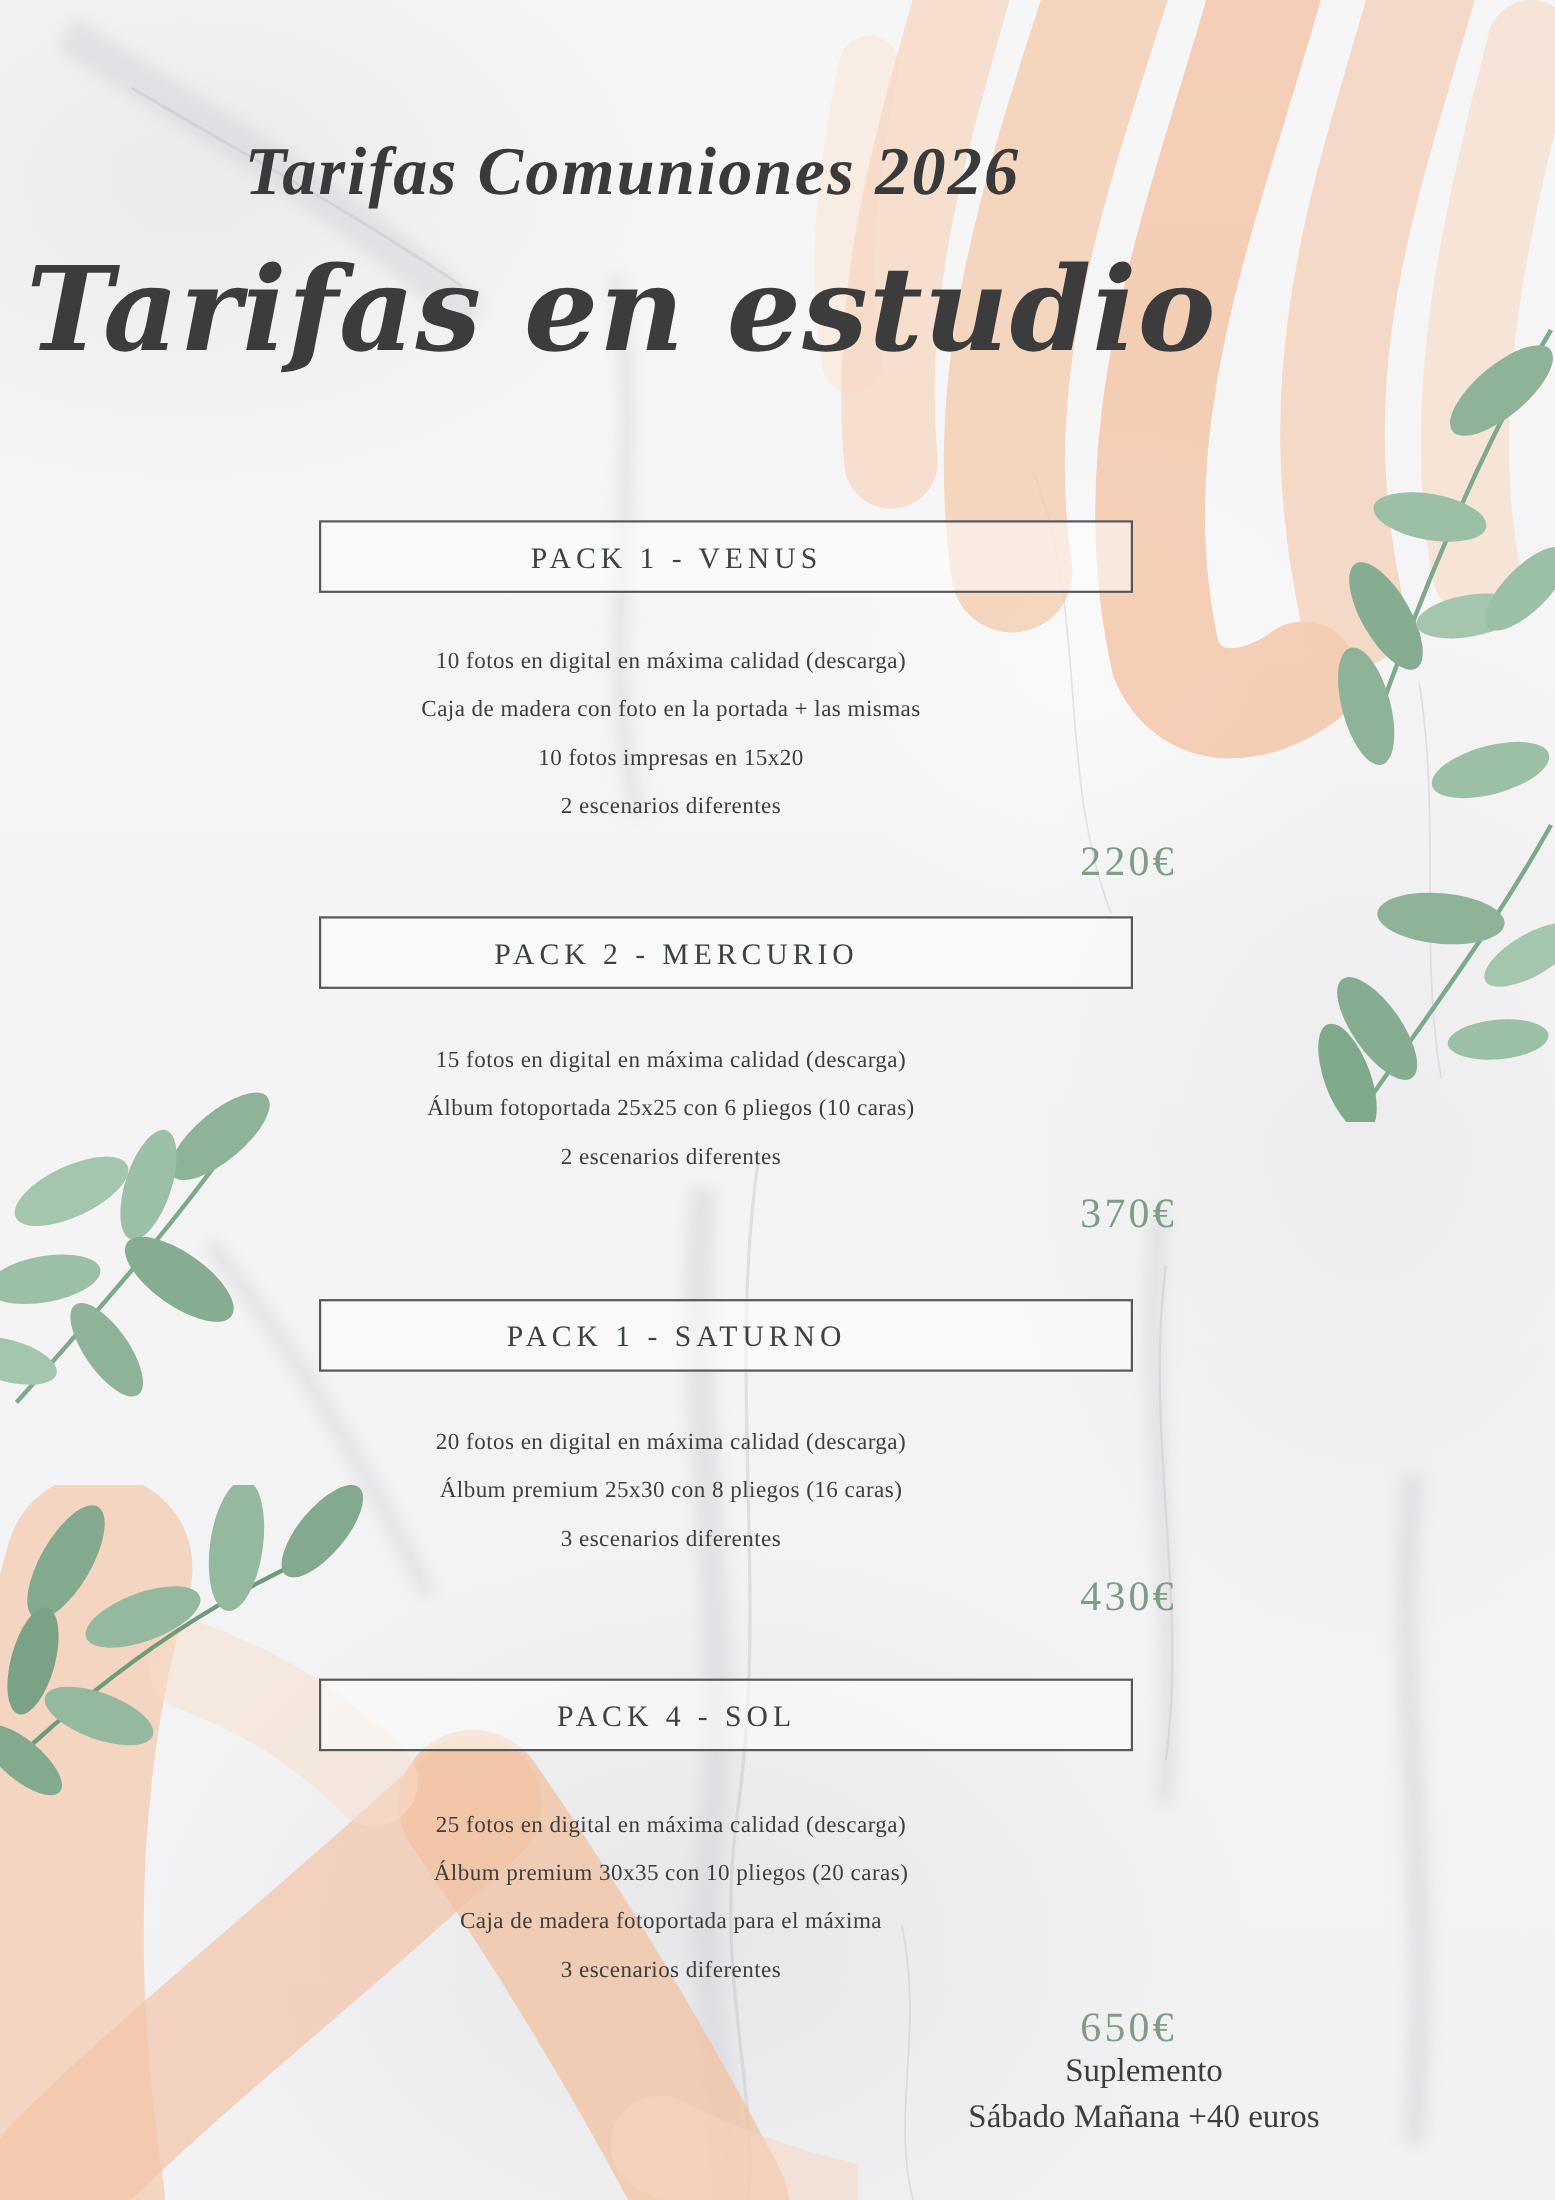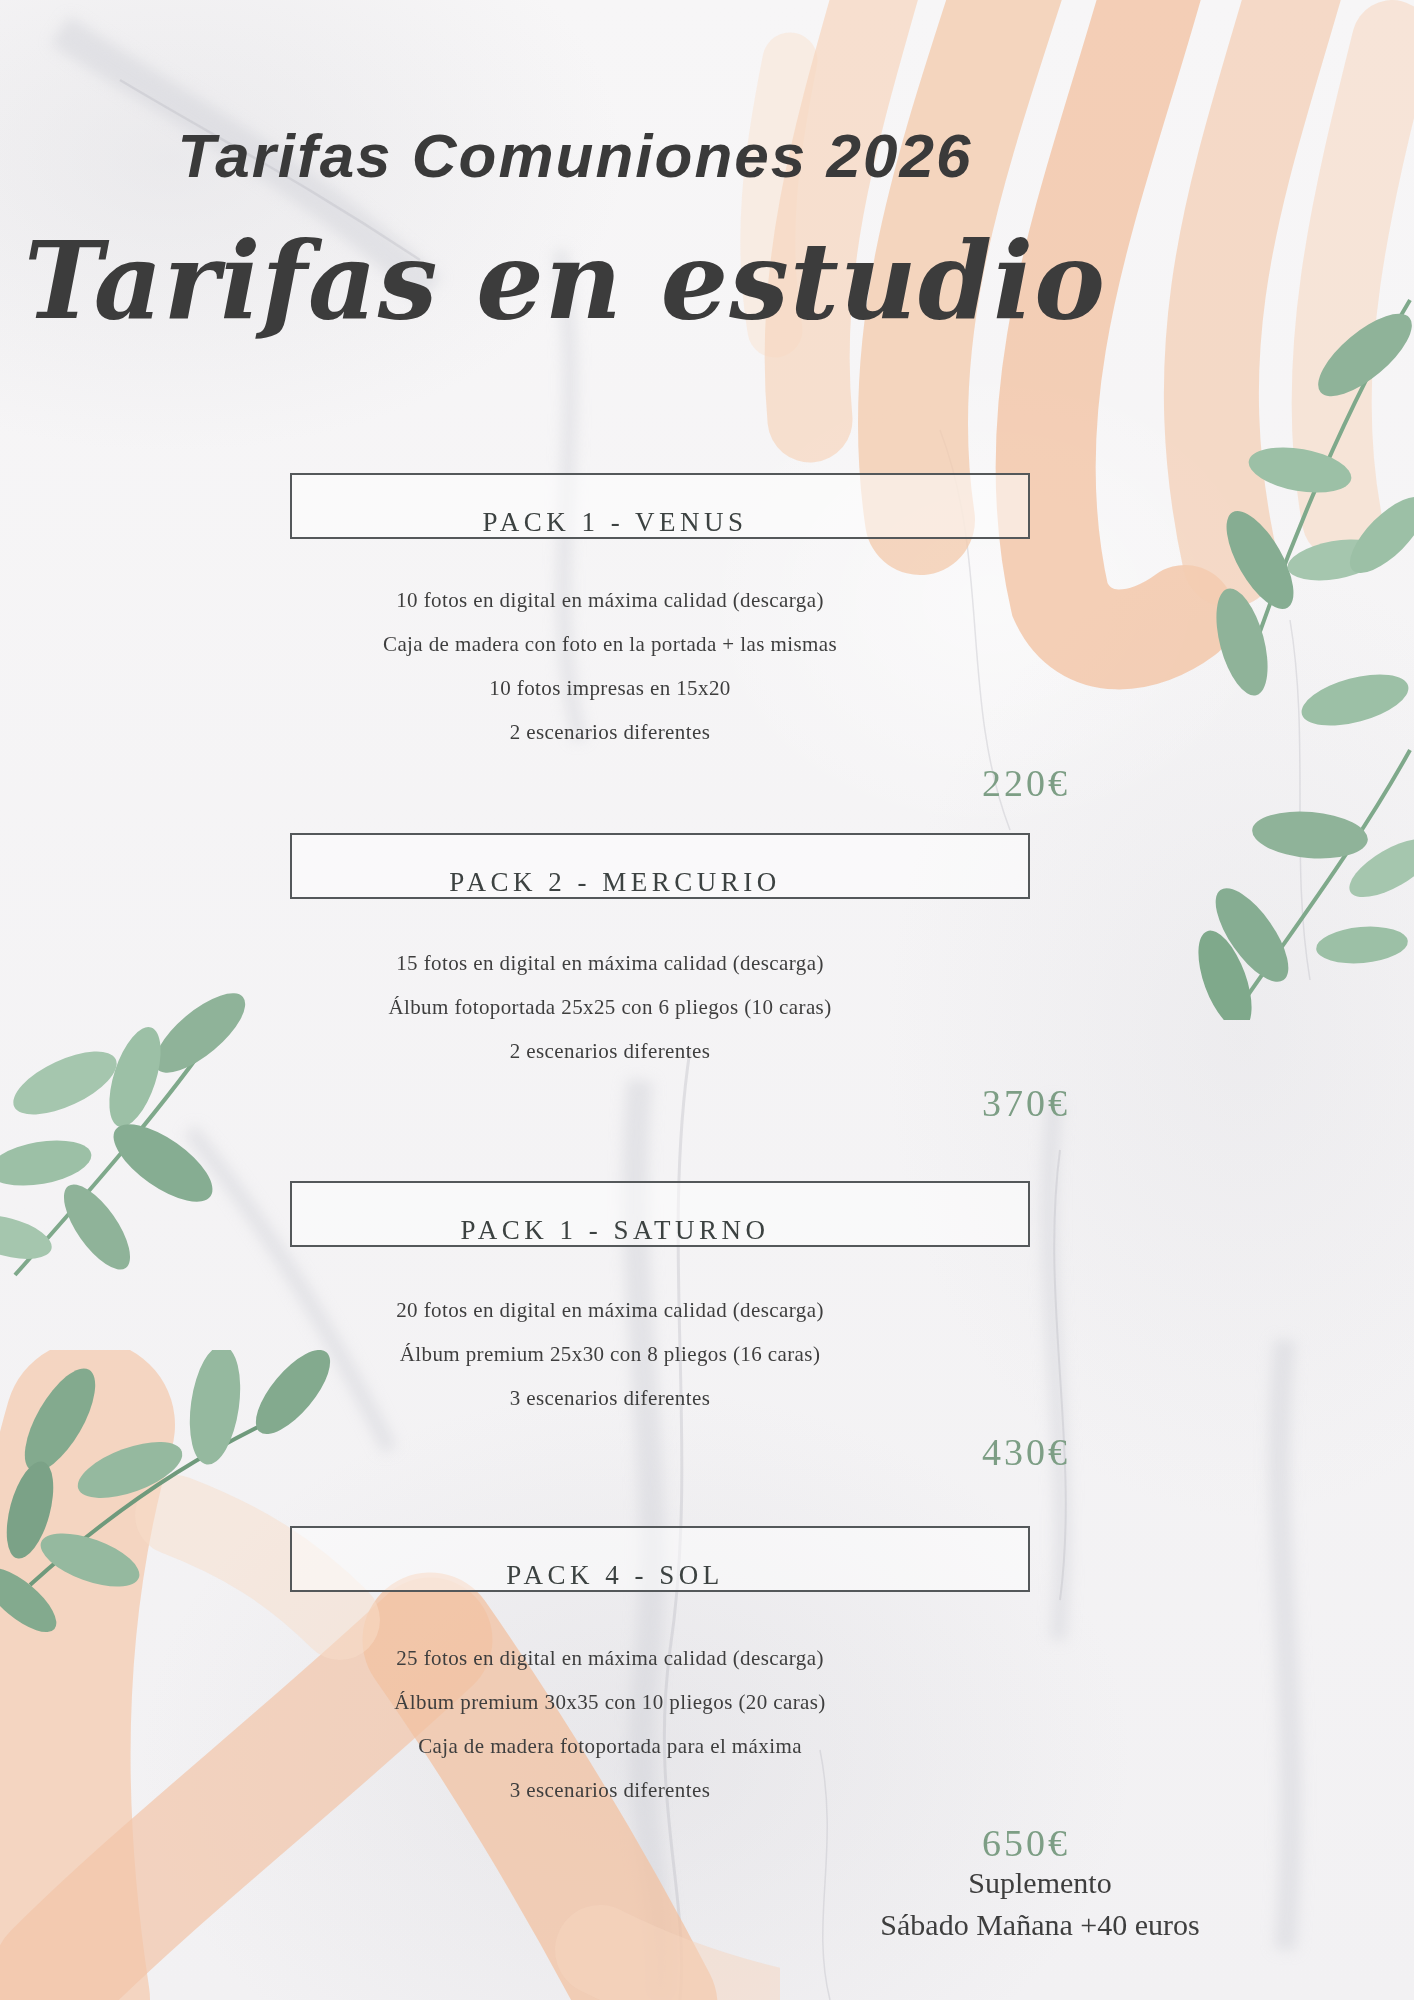--- a/index.html
+++ b/index.html
@@ -12,34 +12,34 @@
       radial-gradient(ellipse 600px 800px at 88% 52%, rgba(206,206,212,.20), transparent 60%),
       radial-gradient(ellipse 800px 600px at 45% 88%, rgba(199,199,206,.26), transparent 62%),
       radial-gradient(ellipse 500px 400px at 70% 30%, rgba(255,255,255,.5), transparent 60%),
       linear-gradient(#f7f6f7,#f2f1f3);
     font-family:"Liberation Serif", serif;
     color:#3f3f3f;
   }
   .deco{position:absolute;pointer-events:none;}
   .title{
     position:absolute;top:66px;left:0;width:1150px;text-align:center;
-    font-family:Liberation Sans, sans-serif;font-style:italic;font-weight:600;
+    font-family:Liberation Serif, serif;font-style:italic;font-weight:600;
     font-size:62px;line-height:96px;letter-spacing:2px;color:#3a3a3a;
   }
   .subtitle{
     position:absolute;top:186px;left:0;width:1130px;text-align:center;
     font-family:"DejaVu Serif", serif;font-style:italic;font-weight:700;
     font-size:106px;line-height:190px;letter-spacing:1px;color:#3c3c3c;
   }
   .pack-box{
     position:absolute;left:290px;width:736px;height:62px;
     border:2px solid #54585a;background:rgba(253,253,254,.55);
   }
   .pack-title{
-    margin:15px;padding-right:90px;height:62px;line-height:64px;text-align:center;
+    margin:0;padding-right:90px;height:62px;line-height:64px;text-align:center;
     font-weight:400;font-size:27px;letter-spacing:4.5px;color:#3c4241;
   }
   .pack-lines{
     position:absolute;left:150px;width:920px;text-align:center;
     font-size:21px;line-height:44px;letter-spacing:.4px;color:#3e3e3e;
   }
   .pack-lines p{margin:0;}
   .pack-price{
     position:absolute;left:150px;width:920px;height:70px;line-height:70px;
     text-align:right;font-size:38px;letter-spacing:3px;color:#7d9e85;

